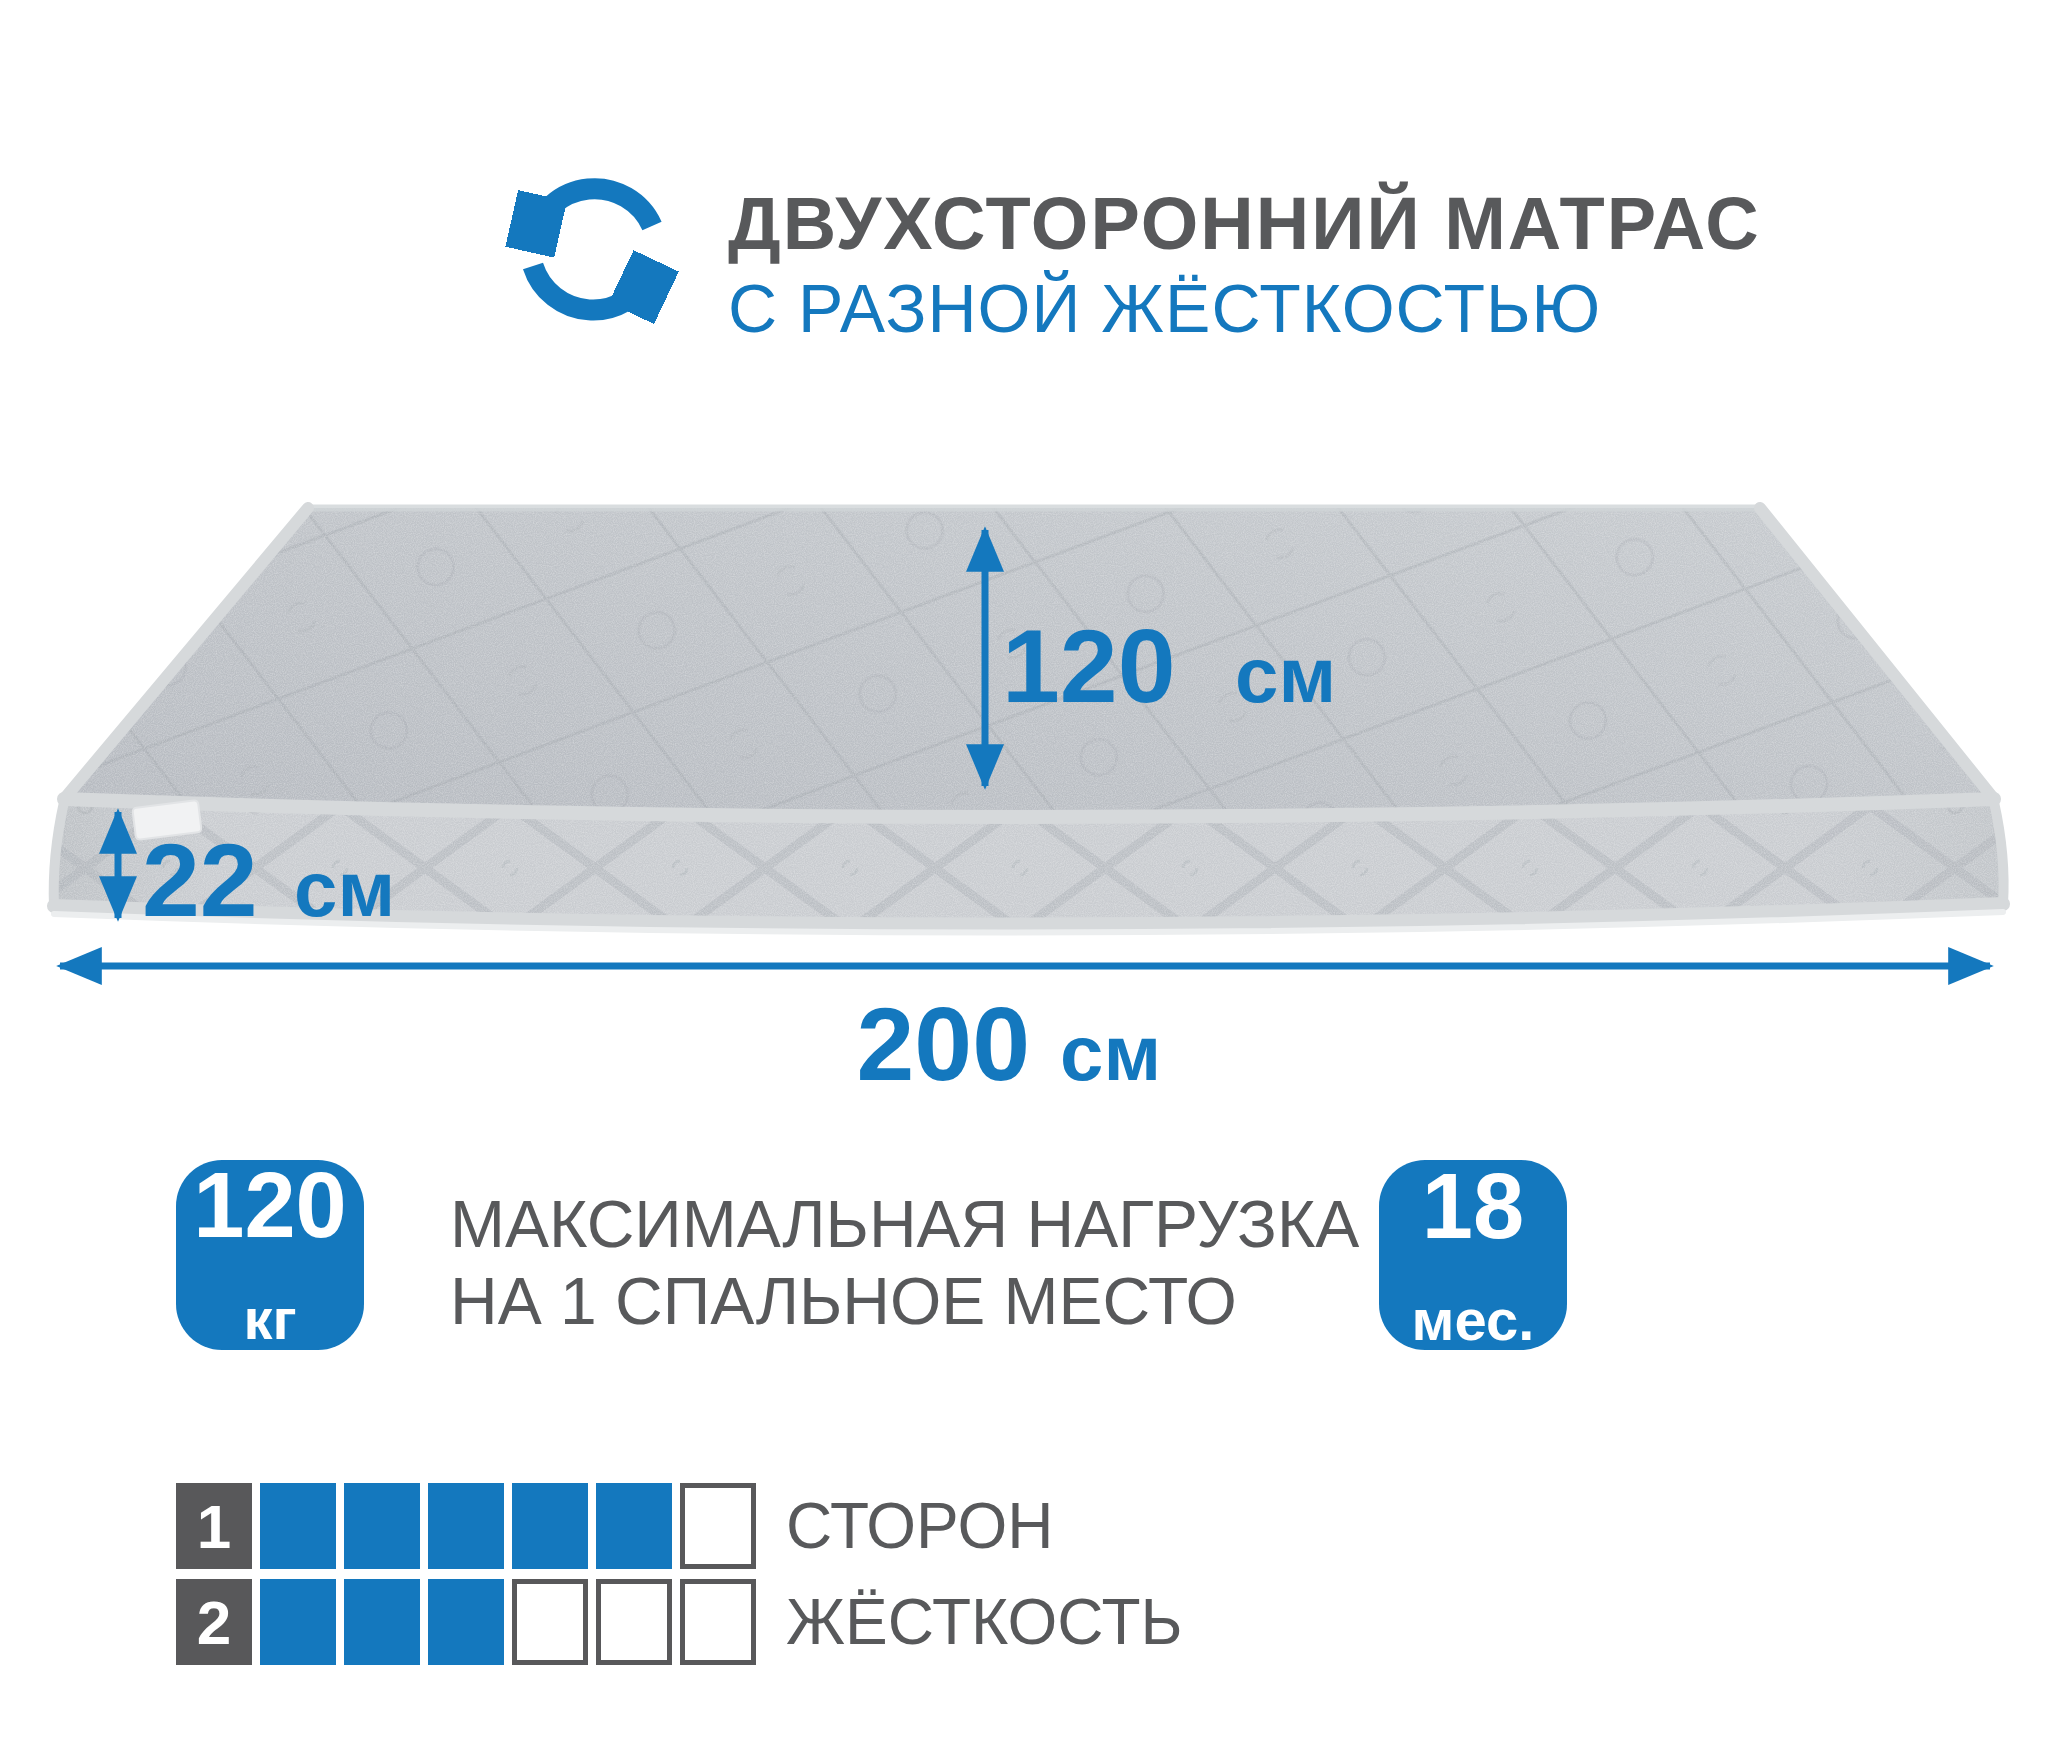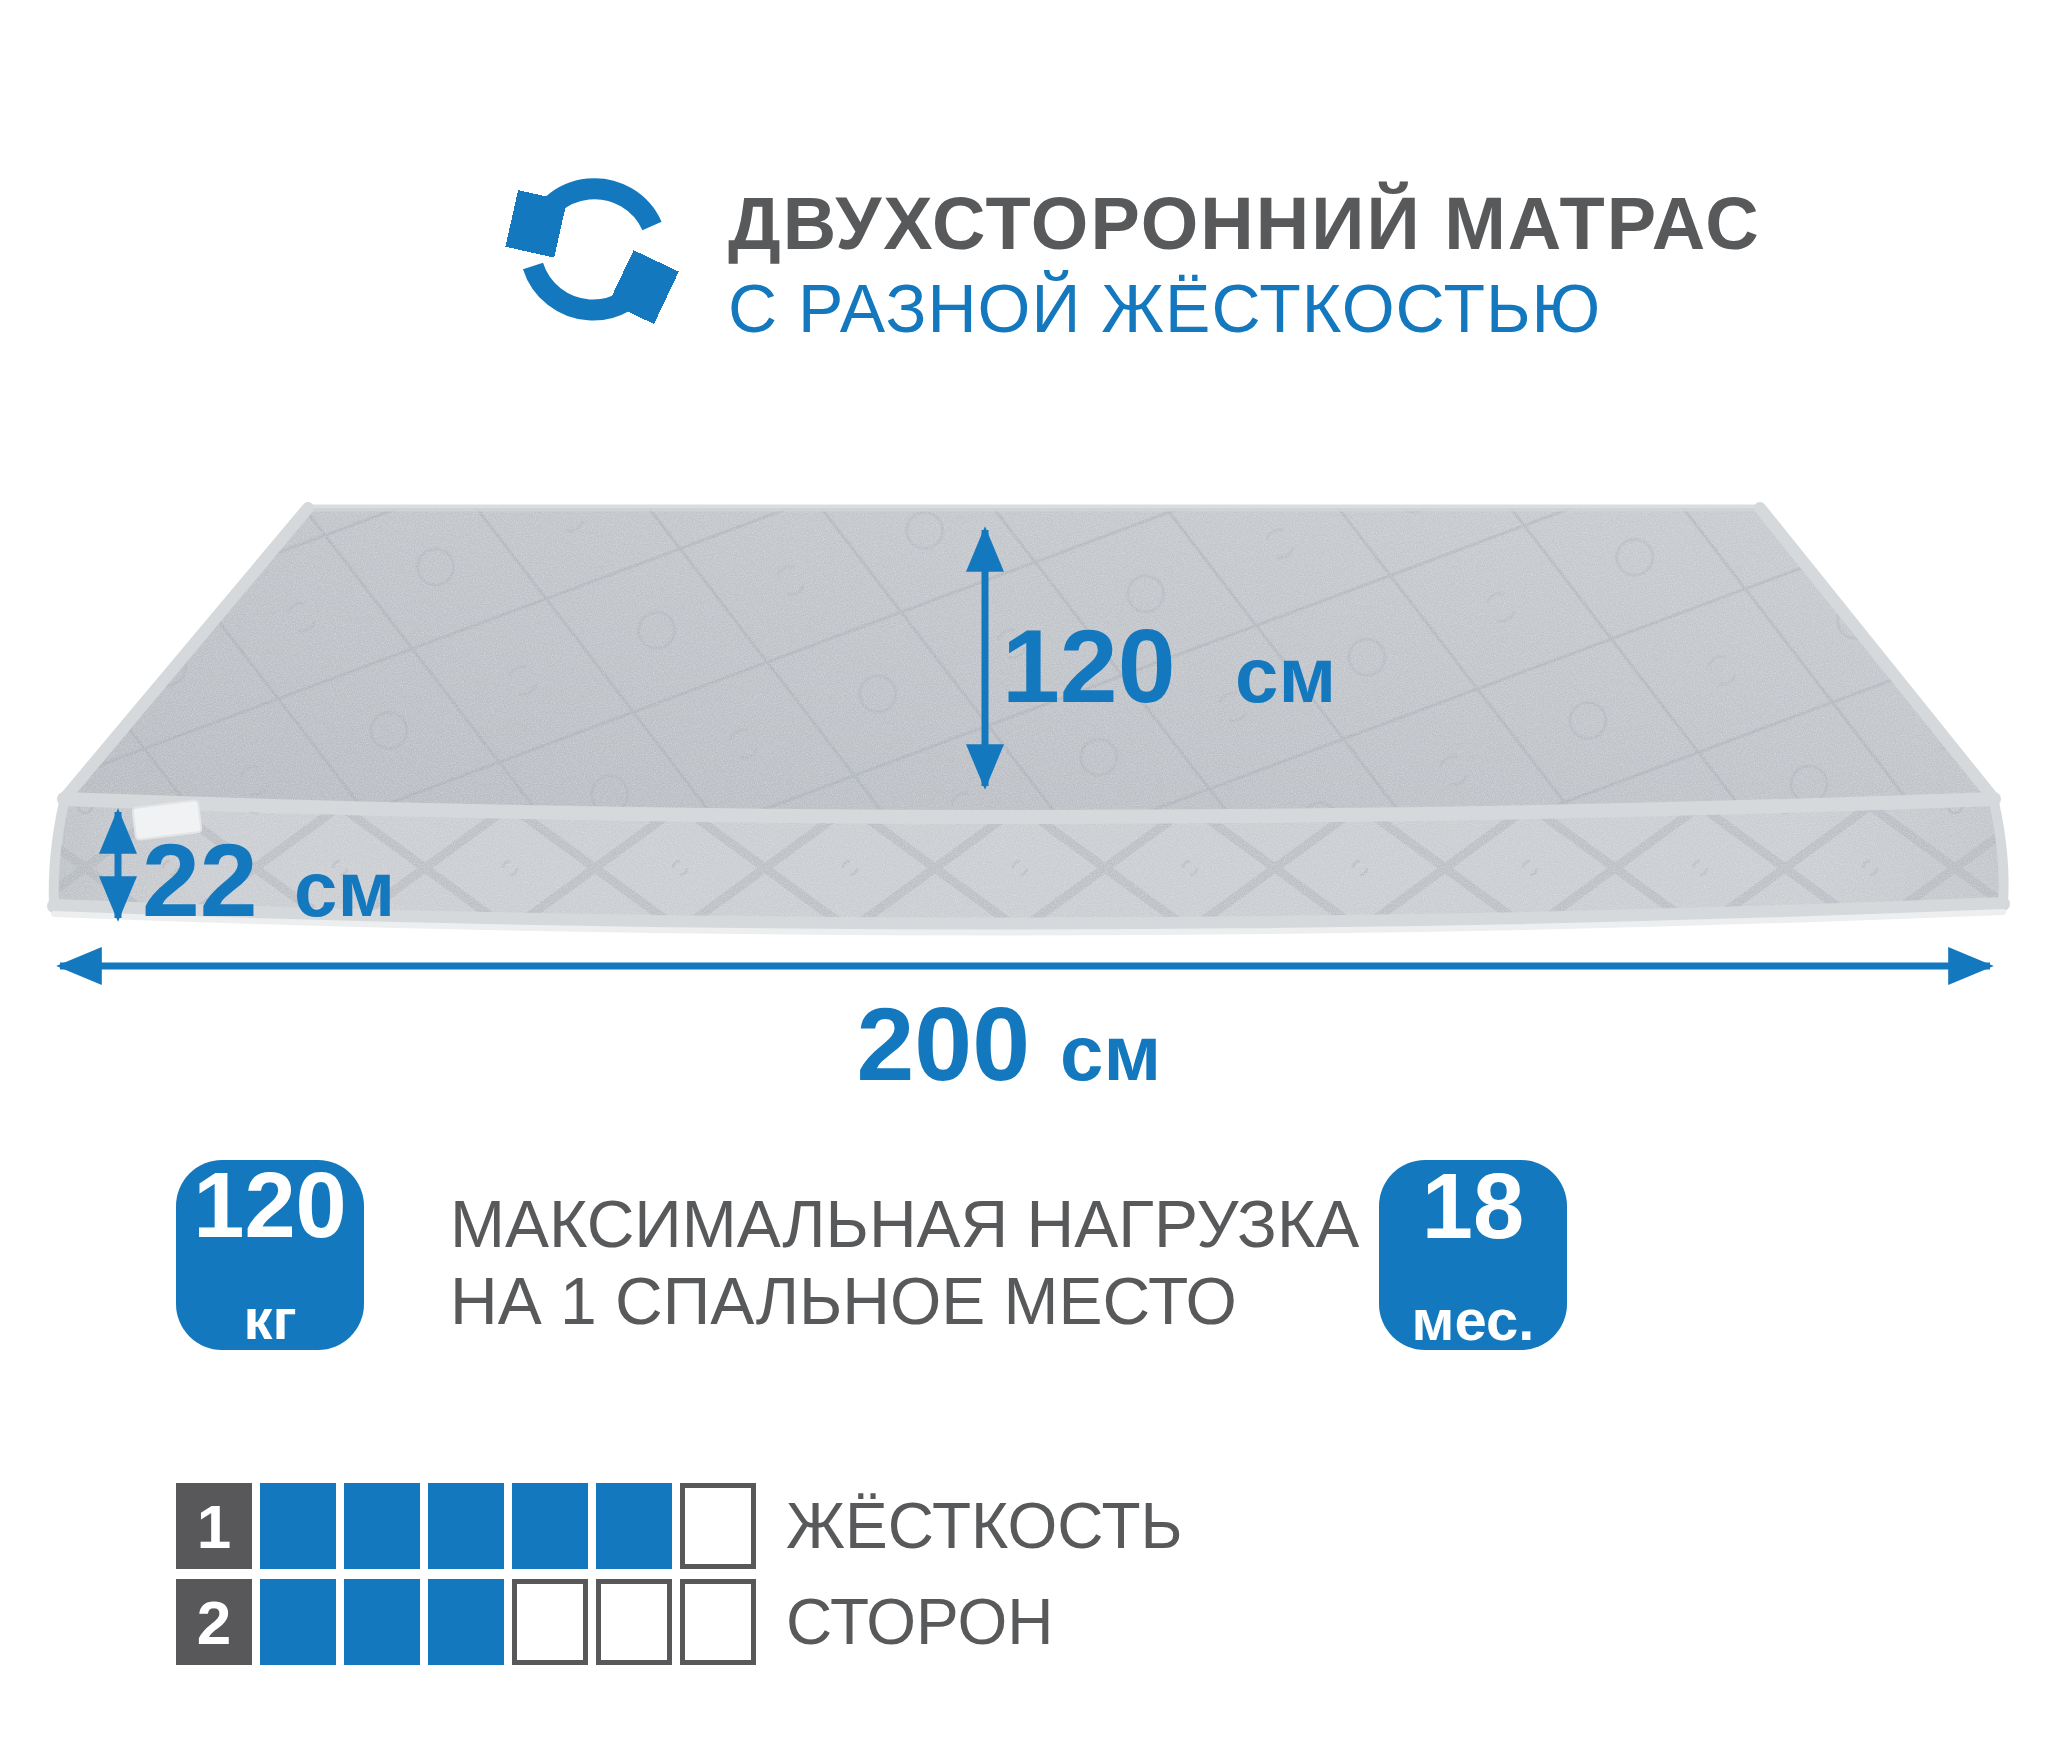--- a/index.html
+++ b/index.html
@@ -192,17 +192,17 @@
           <div class="fcell filled"></div>
           <div class="fcell filled"></div>
           <div class="fcell filled"></div>
           <div class="fcell empty"></div>
           <div class="fcell empty"></div>
           <div class="fcell empty"></div>
         </div>
     </div>
   </div>
   <div class="flabels">
+    <div class="fl">СТОРОН</div>
     <div class="fl">ЖЁСТКОСТЬ</div>
-    <div class="fl">СТОРОН</div>
   </div>
 
 </div>
 
 </body></html>

